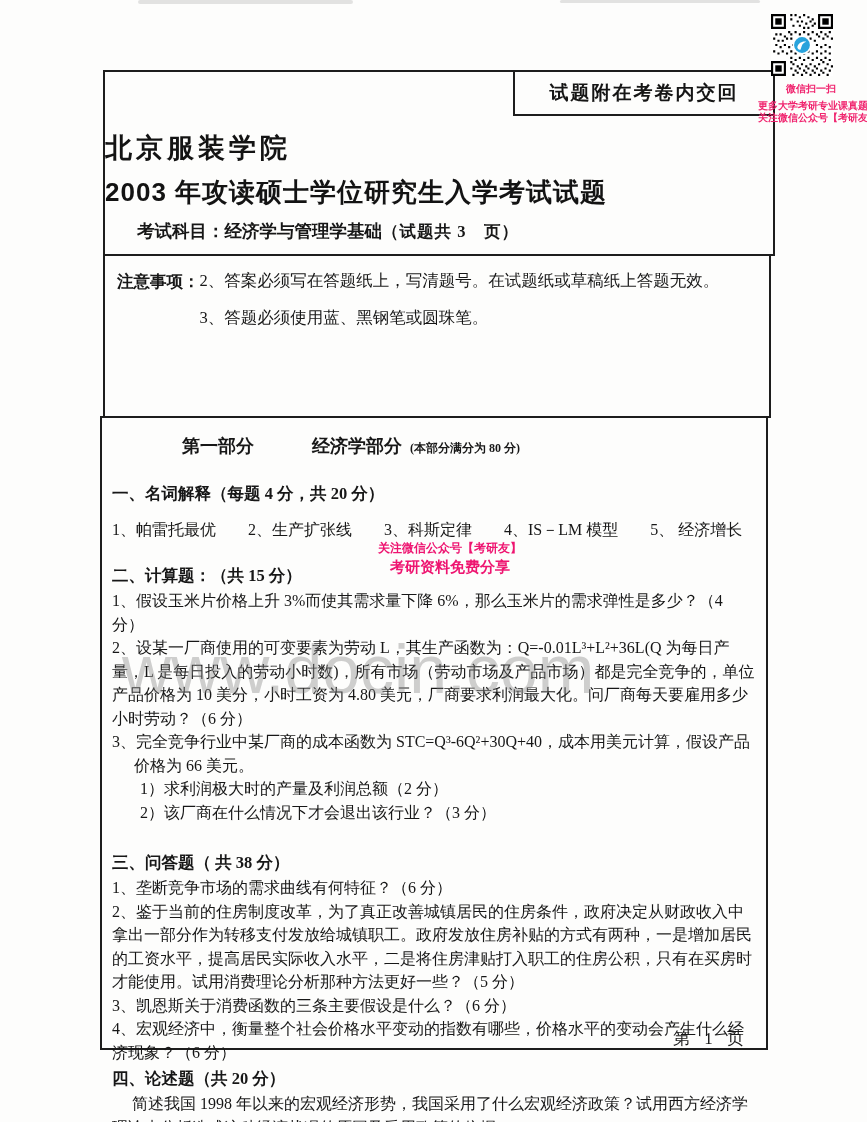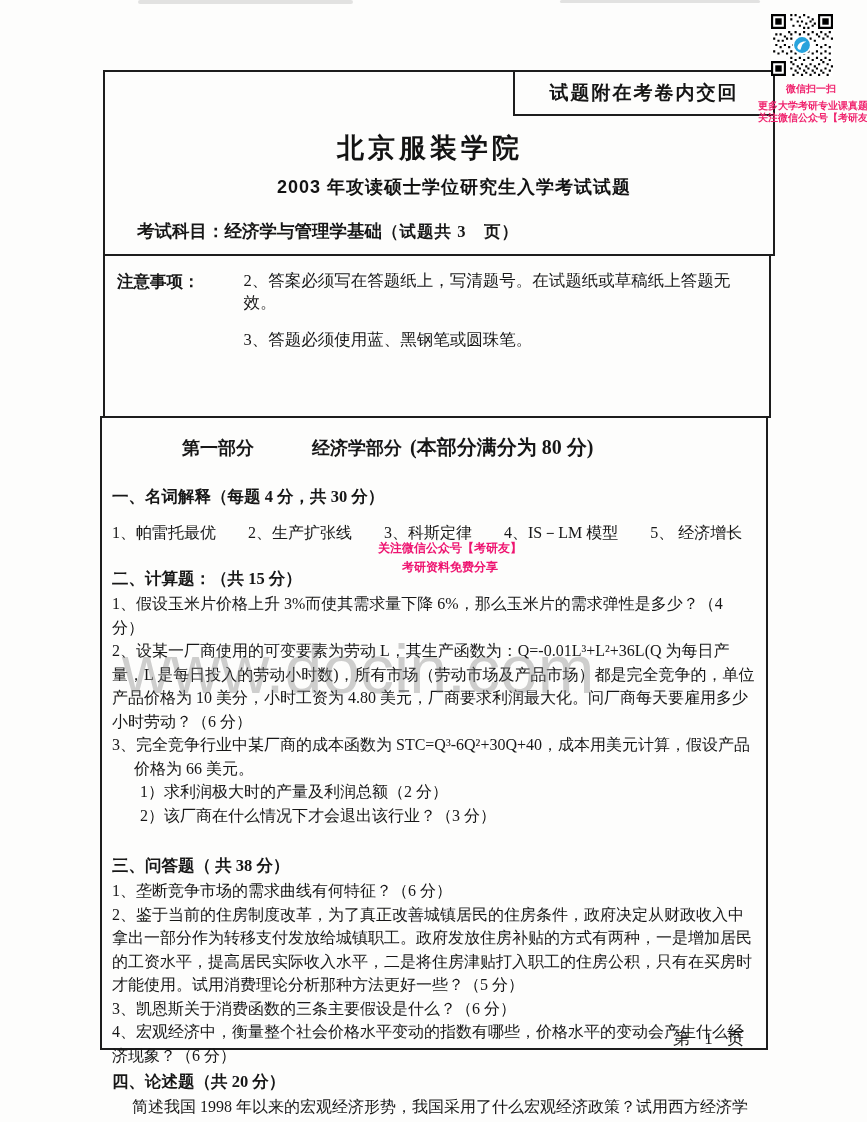--- a/index.html
+++ b/index.html
@@ -18,50 +18,50 @@
   .header-box {
     position:absolute; left:103px; top:70px; width:672px; height:186px;
     border:2px solid #1d1d1d; background:transparent;
   }
   .return-box {
     position:absolute; right:-2px; top:-2px; width:262px; height:46px;
     border:2px solid #1d1d1d; display:flex; align-items:center; justify-content:center;
     font-family:Liberation Mono, monospace; font-weight:bold; font-size:19px;
     letter-spacing:2px; color:#151515;
   }
-  .titles { position:absolute; left:0; right:18px; top:58px; text-align:center;
+  .titles { position:absolute; left:0; right:18px; top:58px; 
     font-family:"Liberation Sans", sans-serif; font-weight:bold; color:#131313; }
   .title-line1 { font-size:27px; letter-spacing:4px; }
-  .title-line2 { font-size:18px; margin-top:9px; letter-spacing:1px;padding-left:48px; }
+  .title-line2 { font-size:26px; margin-top:9px; letter-spacing:1px; }
   .subject-row {
     position:absolute; left:32px; right:14px; bottom:11px;
     display:flex; align-items:flex-end;
   }
   .subject { font-family:"Liberation Sans", sans-serif; font-weight:bold; font-size:17.5px; }
   .pages-note { font-weight:bold; font-size:16.5px; letter-spacing:1px; }
 
   
   .notice-box {
     position:absolute; left:103px; top:254px; width:668px; height:164px;
     border:2px solid #1d1d1d; padding:14px 10px 0 12px;
   }
-  .notice-row { display:flex;gap:44px; }
+  .notice-row { display:flex; }
   .notice-label { font-weight:bold; font-size:16.5px; white-space:nowrap; padding-top:1px; }
   .notice-items { flex:1; }
   .notice-items p { font-size:16.5px; line-height:22px; margin-bottom:15px; font-weight:500; }
 
   
   .main-box {
     position:absolute; left:100px; top:416px; width:668px; height:634px;
     border:2px solid #1d1d1d; padding:12px 10px 0 10px;
   }
   .part-heading { margin:4px 0 0 70px; font-family:"Liberation Sans", sans-serif;
     font-weight:bold; font-size:18px; }
   .part-title { margin-left:58px; }
-  .part-score { margin-left:8px; font-size:20px; font-family:"Liberation Serif", serif; }
+  .part-score { margin-left:8px; font-size:12px; font-family:"Liberation Serif", serif; }
 
   .sec-heading { font-weight:bold; font-size:16.5px; line-height:22px; }
   .s1-heading { margin-top:25px; }
   .s1-items { margin-top:14px; font-size:16px; line-height:22px; }
   .s2-heading { margin-top:24px; margin-bottom:2px; }
   .s3-heading { margin-top:16px; margin-bottom:2px; }
   .s4-heading { margin-top:4px; margin-bottom:2px; }
 
   .q { font-size:16px; line-height:23.5px; font-weight:500; }
   .q.hang { padding-left:22px; text-indent:-22px; }
@@ -79,21 +79,21 @@
     font-family:"Liberation Sans", sans-serif; font-size:68px; font-weight:500;
     color:rgba(130,130,130,0.38); letter-spacing:0px; white-space:nowrap;
     z-index:6; pointer-events:none;
   }
   .center-promo {
     position:absolute; left:350px; top:541px; width:200px; text-align:center;
     z-index:7; color:#ee1470; font-family:"Liberation Sans", sans-serif;
     font-weight:bold;
   }
   .center-promo .l1 { font-size:12px; line-height:15px; }
-  .center-promo .l2 { font-size:12px; line-height:14px; margin-top:4px; }
+  .center-promo .l2 { font-size:15px; line-height:14px; margin-top:4px; }
 
   .qr-panel { position:absolute; left:766px; top:14px; width:101px; z-index:8;
     font-family:"Liberation Sans", sans-serif; }
   .qr-code { display:block; width:62px; height:62px; margin-left:5px; background:#fff; }
   .qr-captions { margin-top:7px; color:#f0256f; font-weight:bold; font-size:10px;
     line-height:12.5px; white-space:nowrap; }
   .qr-captions .c1 { margin-left:20px; }
   .qr-captions .c2 { margin-left:-8px; margin-top:4px; }
   .qr-captions .c3 { margin-left:-8px; }
 </style>
@@ -126,21 +126,21 @@
         <p>3、答题必须使用蓝、黑钢笔或圆珠笔。</p>
       </div>
     </div>
   </div>
 
   <div class="main-box">
     <div class="part-heading">
       <span>第一部分</span><span class="part-title">经济学部分</span><span class="part-score">(本部分满分为 80 分)</span>
     </div>
 
-    <div class="sec-heading s1-heading">一、名词解释（每题 4 分，共 30 分）</div>
+    <div class="sec-heading s1-heading">一、名词解释（每题 4 分，共 20 分）</div>
     <div class="s1-items">1、帕雷托最优　　2、生产扩张线　　3、科斯定律　　4、IS－LM 模型　　5、 经济增长</div>
 
     <div class="sec-heading s2-heading">二、计算题：（共 15 分）</div>
     <p class="q">1、假设玉米片价格上升 3%而使其需求量下降 6%，那么玉米片的需求弹性是多少？（4 分）</p>
     <p class="q">2、设某一厂商使用的可变要素为劳动 L，其生产函数为：Q=-0.01L³+L²+36L(Q 为每日产量，L 是每日投入的劳动小时数)，所有市场（劳动市场及产品市场）都是完全竞争的，单位产品价格为 10 美分，小时工资为 4.80 美元，厂商要求利润最大化。问厂商每天要雇用多少小时劳动？（6 分）</p>
     <p class="q hang">3、完全竞争行业中某厂商的成本函数为 STC=Q³-6Q²+30Q+40，成本用美元计算，假设产品价格为 66 美元。</p>
     <p class="q q-sub">1）求利润极大时的产量及利润总额（2 分）</p>
     <p class="q q-sub">2）该厂商在什么情况下才会退出该行业？（3 分）</p>
 
     <div class="gap-m"></div>

